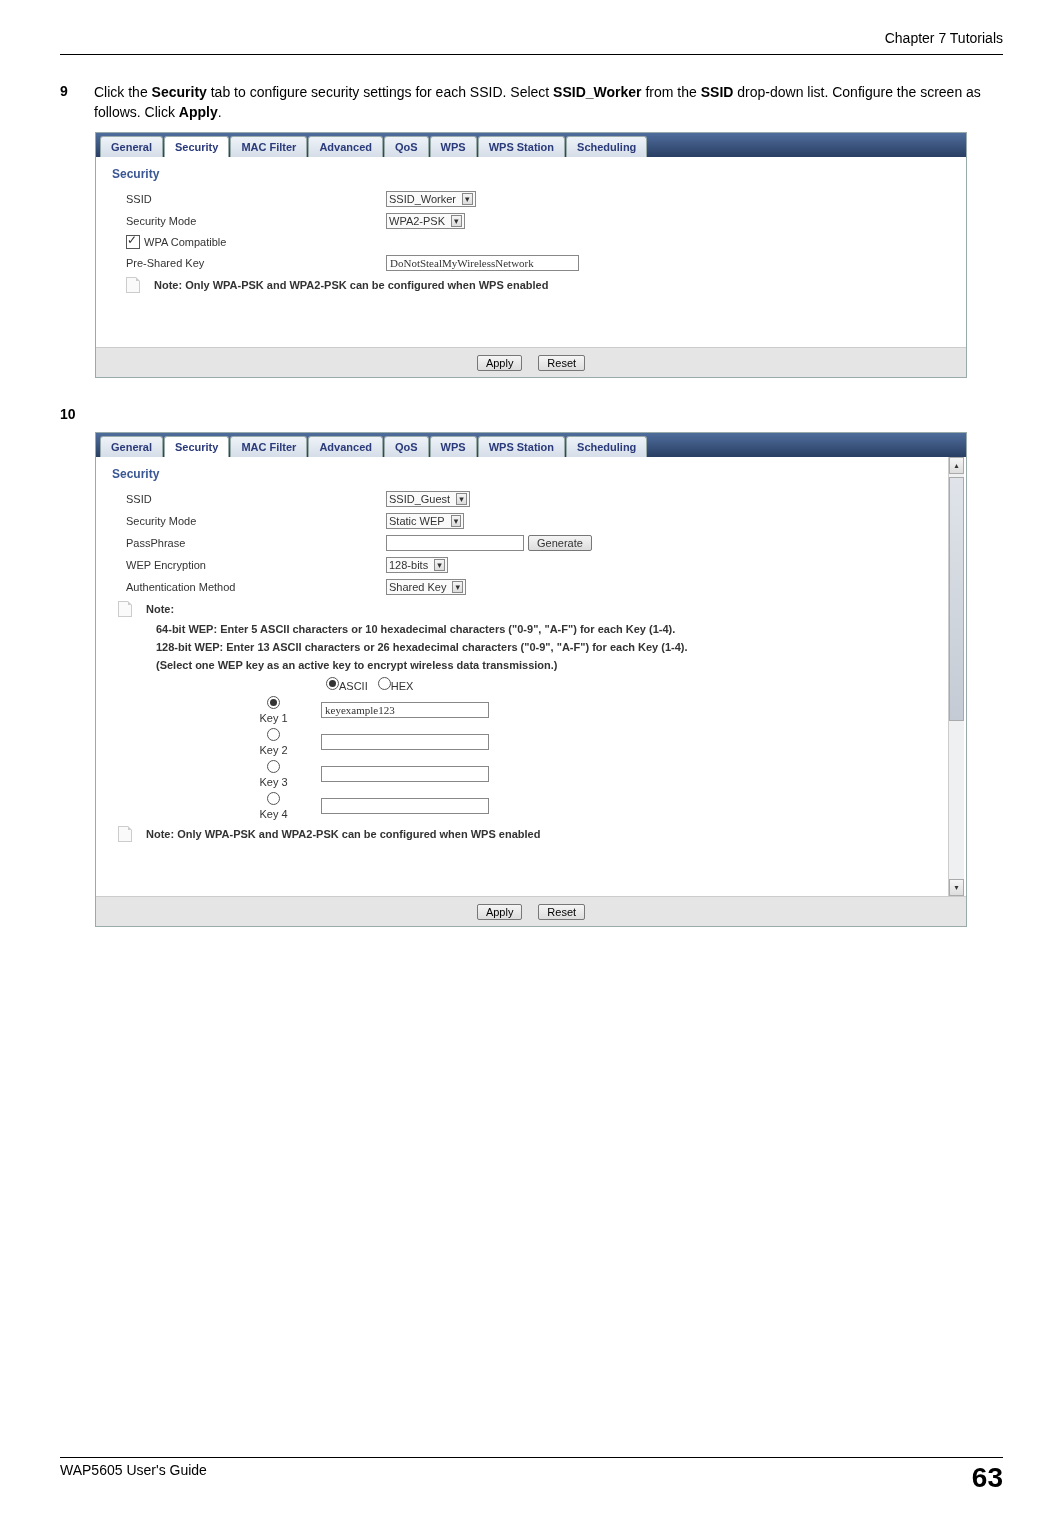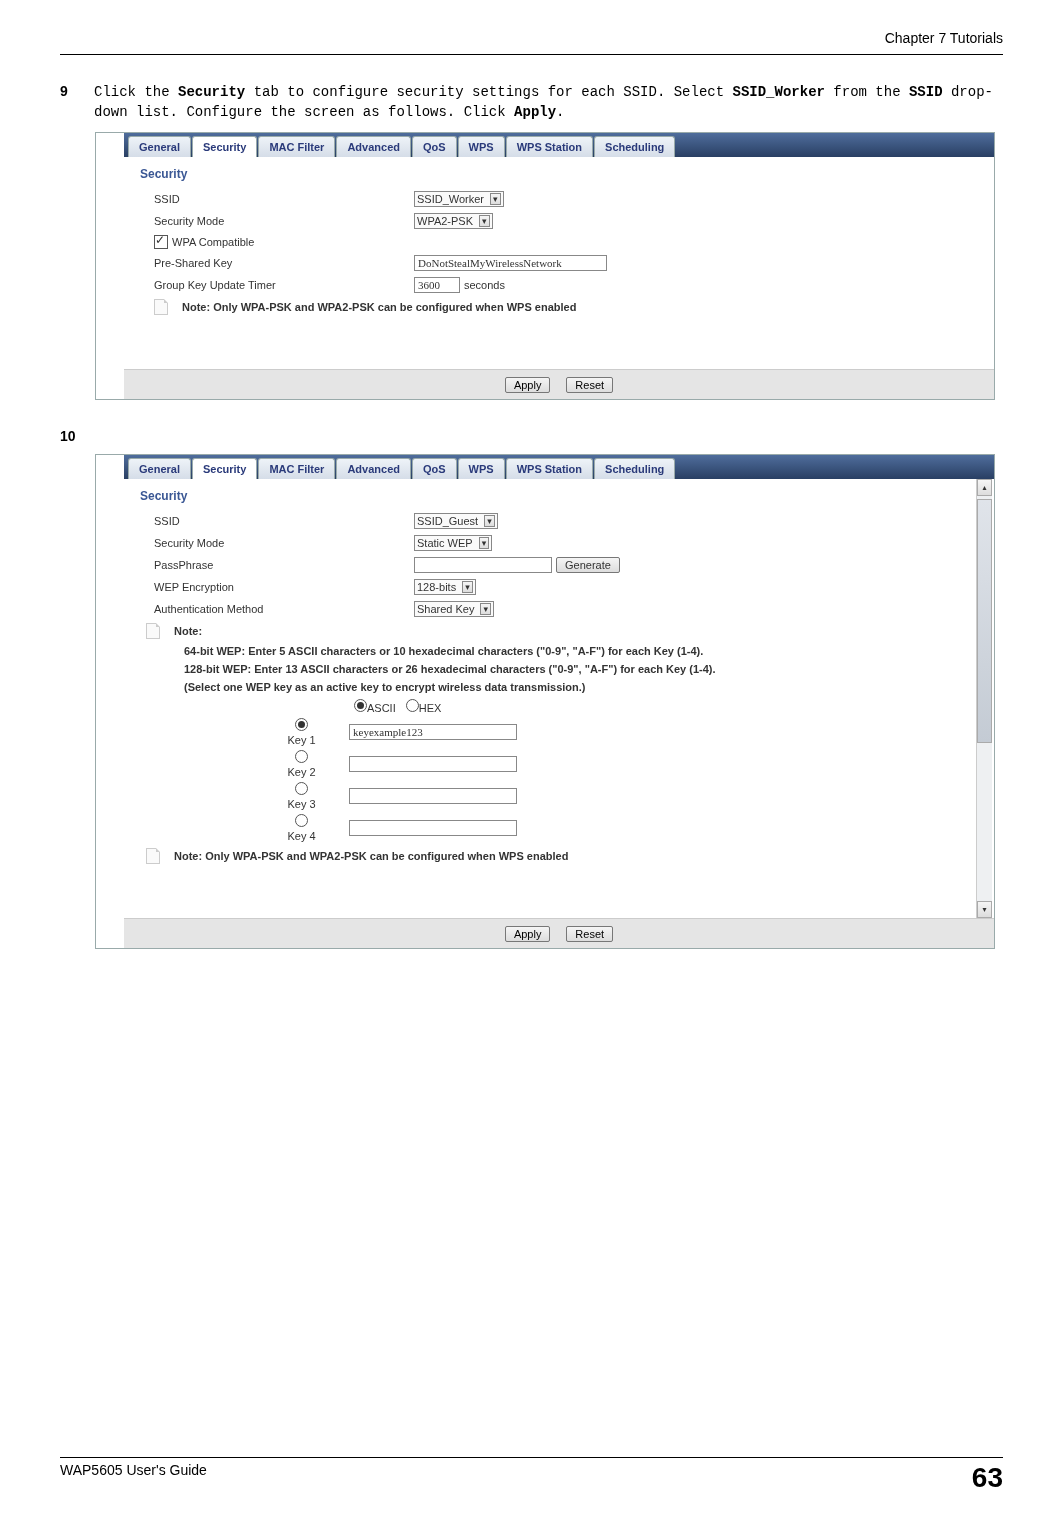--- a/index.html
+++ b/index.html
@@ -49,31 +49,29 @@
     gap: 12px;
     margin-top: 28px;
     margin-bottom: 10px;
   }
   .step-num {
     font-weight: bold;
     min-width: 22px;
   }
   .step-body {
     line-height: 1.4;
-    font-family: Liberation Mono, monospace;
   }
   .bold { font-weight: bold; }
 
   
   .panel {
     border: 1px solid #9aa;
     background: #fff;
     width: 870px;
     margin-left: 35px;
-    padding-left: 28px;
   }
   .tabs {
     background: linear-gradient(#4f6d9c, #293f63);
     display: flex;
     align-items: flex-end;
     height: 24px;
     padding-left: 4px;
   }
   .tab {
     font-size: 11px;
@@ -216,25 +214,20 @@
         </div>
       </div>
       <div class="row">
         <span class="chk checked"></span>
         <span>WPA Compatible</span>
       </div>
       <div class="row">
         <div class="label">Pre-Shared Key</div>
         <div class="textin" style="width:185px">DoNotStealMyWirelessNetwork</div>
       </div>
-      <div class="row">
-        <div class="label">Group Key Update Timer</div>
-        <div class="textin" style="width:38px">3600</div>
-        <span style="margin-left:4px">seconds</span>
-      </div>
       <div class="note">
         <span class="note-icon"></span>
         <span>Note: Only WPA-PSK and WPA2-PSK can be configured when WPS enabled</span>
       </div>
       <div style="height:40px"></div>
     </div>
     <div class="panel-footer">
       <span class="btn">Apply</span>
       <span class="btn">Reset</span>
     </div>

